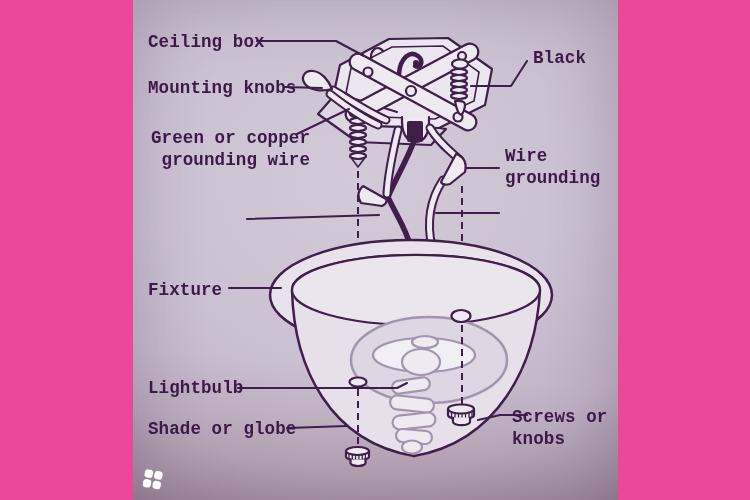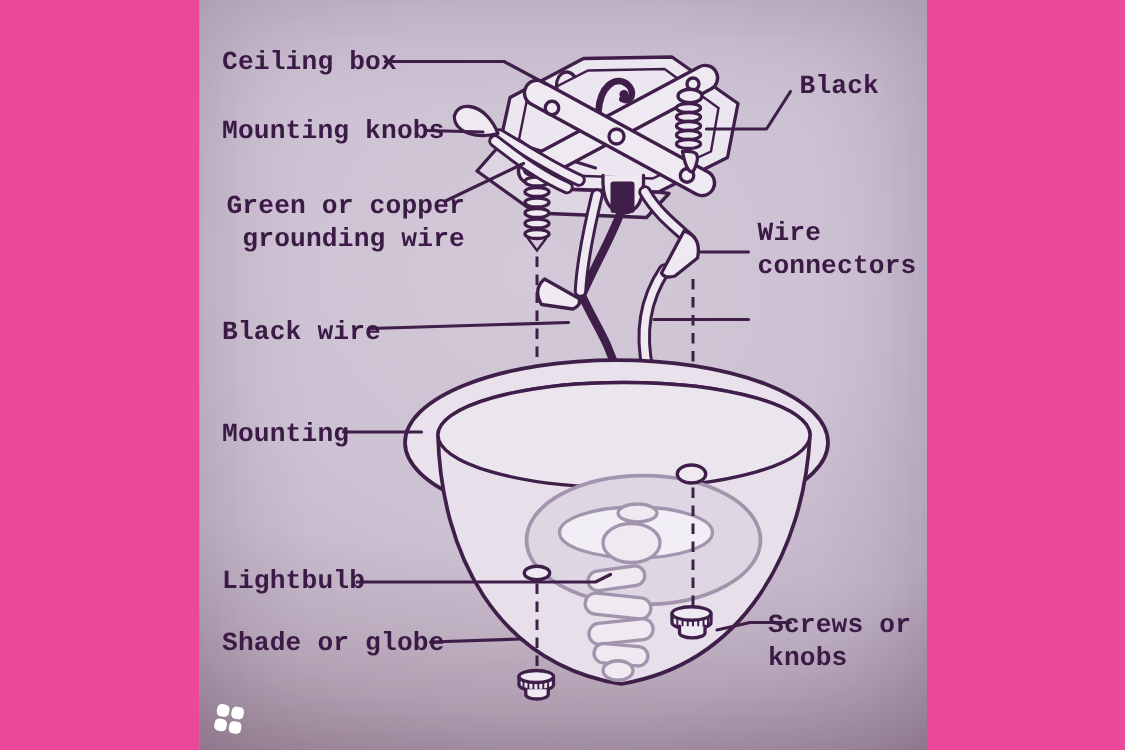--- a/index.html
+++ b/index.html
@@ -172,20 +172,19 @@
       <rect x="143.6" y="470.2" width="8.2" height="8.2" rx="3"></rect>
       <rect x="153.4" y="470.2" width="8.2" height="8.2" rx="3"></rect>
       <rect x="143.6" y="480" width="8.2" height="8.2" rx="3"></rect>
       <rect x="153.4" y="480" width="8.2" height="8.2" rx="3"></rect>
     </g>
   </svg>
 
   <div class="lbl" style="left:148px;top:31px;">Ceiling box</div>
   <div class="lbl" style="left:148px;top:77px;">Mounting knobs</div>
   <div class="lbl" style="left:148px;top:127px;width:162px;text-align:right;">Green or copper grounding wire</div>
-  <div class="lbl" style="left:148px;top:211px;">Black wire</div>
-  <div class="lbl" style="left:148px;top:279px;">Mounting</div>
+  <div class="lbl" style="left:148px;top:279px;">Fixture</div>
   <div class="lbl" style="left:148px;top:418px;">Shade or globe</div>
   <div class="lbl" style="left:148px;top:377px;">Lightbulb</div>
   <div class="lbl" style="left:533px;top:47px;">Black</div>
-  <div class="lbl" style="left:505px;top:145px;width:115px;">Wire connectors</div>
+  <div class="lbl" style="left:505px;top:145px;width:115px;">Wire grounding</div>
   <div class="lbl" style="left:512px;top:406px;width:100px;">Screws or knobs</div>
 </div>
 
 </body></html>

